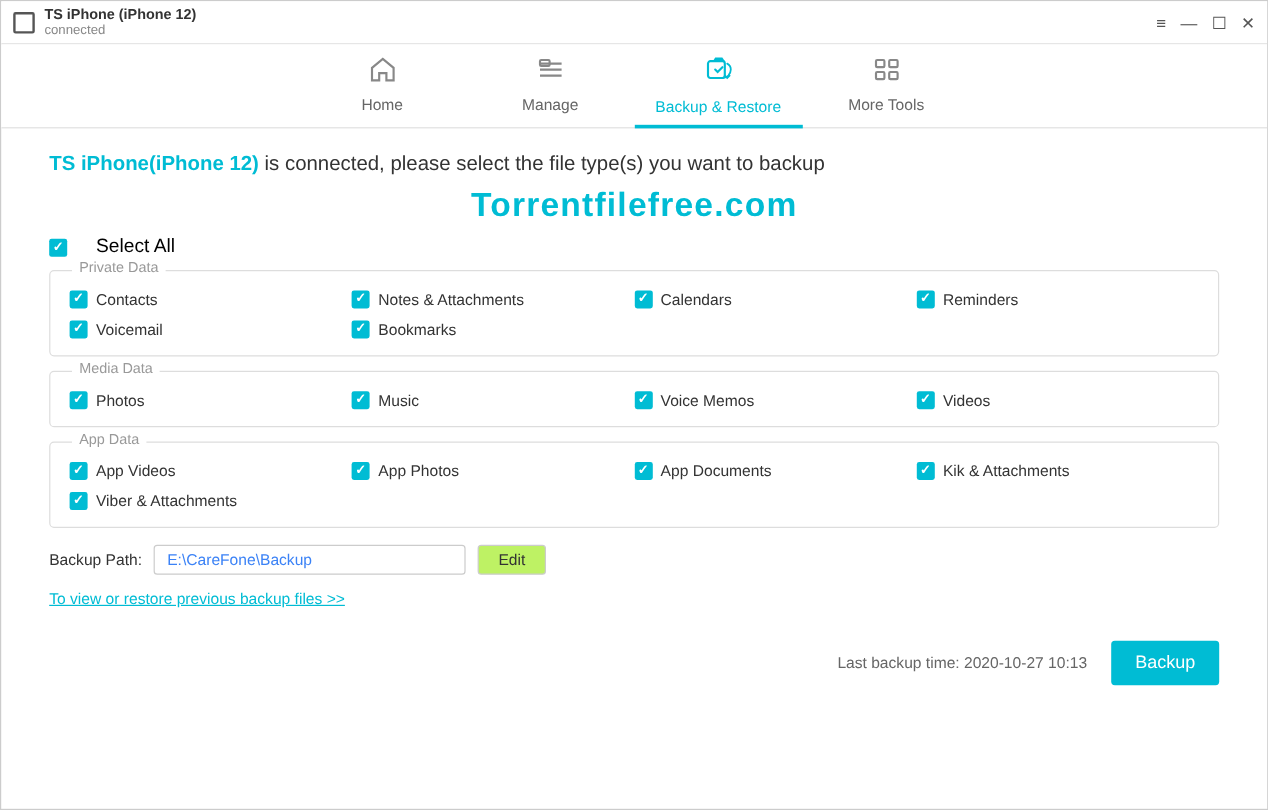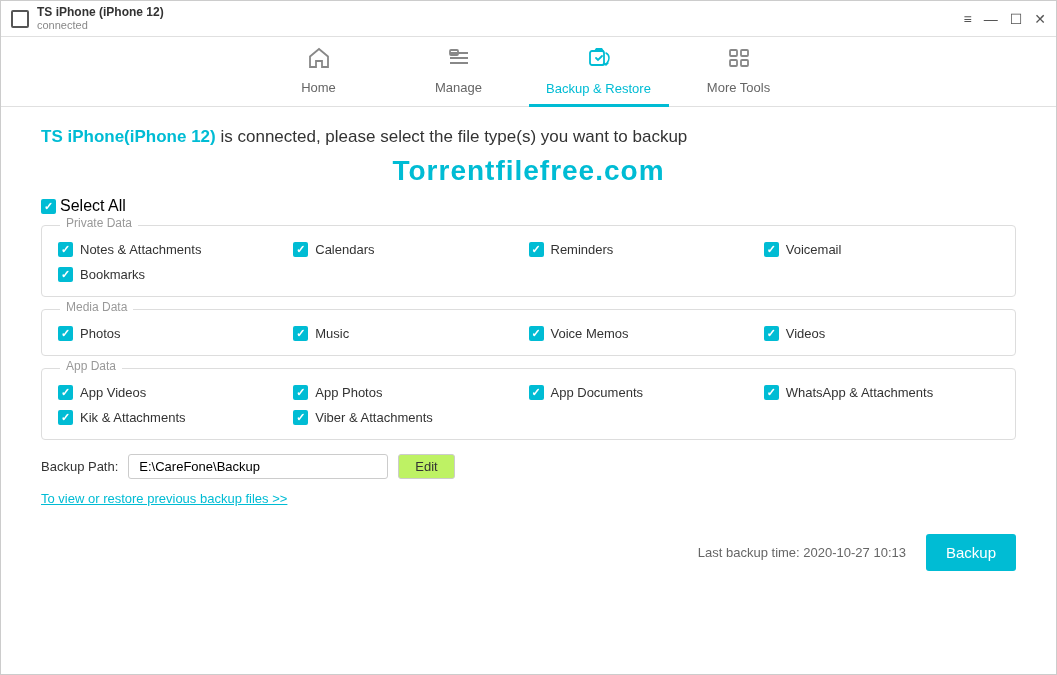--- a/index.html
+++ b/index.html
@@ -108,21 +108,21 @@
       text-align: center;
       margin-top: -10px;
       margin-bottom: 10px;
       letter-spacing: 1px;
     }
 
     
     .select-all-row {
       display: flex;
       align-items: center;
-      gap: 4px;
+      gap: 24px;
       margin-bottom: 10px;
     }
 
     
     .section {
       border: 1px solid #ddd;
       border-radius: 4px;
       margin-bottom: 12px;
       padding: 10px 16px 14px 16px;
       position: relative;
@@ -162,21 +162,21 @@
       font-size: 13px;
       color: #333;
       white-space: nowrap;
     }
     .backup-path-input {
       border: 1px solid #ccc;
       border-radius: 3px;
       padding: 4px 10px;
       font-size: 13px;
       width: 260px;
-      color: #000000;
+      color: #3b82f6;
       outline: none;
     }
     .edit-button {
       border: 1px solid #ccc;
       background: #bef264;
       border-radius: 3px;
       padding: 4px 16px;
       font-size: 13px;
       color: #333;
       cursor: pointer;
@@ -314,20 +314,24 @@
     <span class="check-icon"></span>
     <span>Select All</span>
   </div>
 
   
   <div class="section">
     <span class="section-label">Private Data</span>
     <div class="section-grid">
       <div class="checkbox-item">
         <span class="check-icon"></span>
+        <span>Contacts</span>
+      </div>
+      <div class="checkbox-item">
+        <span class="check-icon"></span>
         <span>Notes &amp; Attachments</span>
       </div>
       <div class="checkbox-item">
         <span class="check-icon"></span>
         <span>Calendars</span>
       </div>
       <div class="checkbox-item">
         <span class="check-icon"></span>
         <span>Reminders</span>
       </div>
@@ -373,24 +377,20 @@
         <span class="check-icon"></span>
         <span>App Videos</span>
       </div>
       <div class="checkbox-item">
         <span class="check-icon"></span>
         <span>App Photos</span>
       </div>
       <div class="checkbox-item">
         <span class="check-icon"></span>
         <span>App Documents</span>
-      </div>
-      <div class="checkbox-item">
-        <span class="check-icon"></span>
-        <span>WhatsApp &amp; Attachments</span>
       </div>
       <div class="checkbox-item">
         <span class="check-icon"></span>
         <span>Kik &amp; Attachments</span>
       </div>
       <div class="checkbox-item">
         <span class="check-icon"></span>
         <span>Viber &amp; Attachments</span>
       </div>
     </div>

